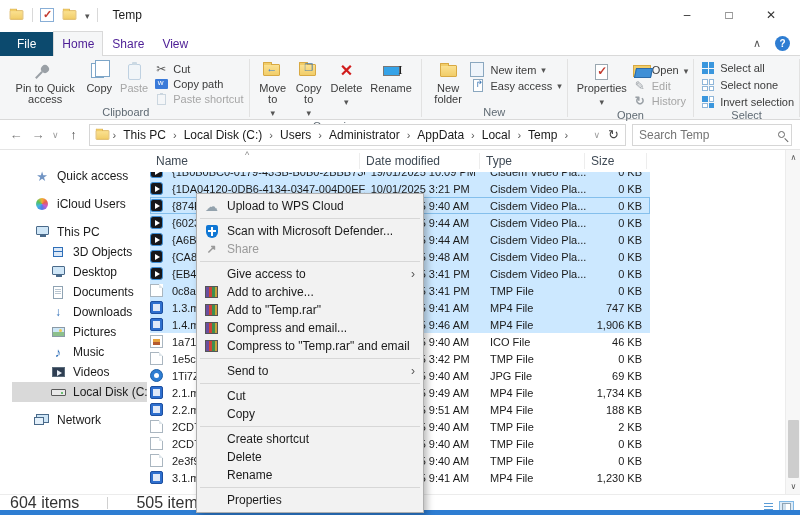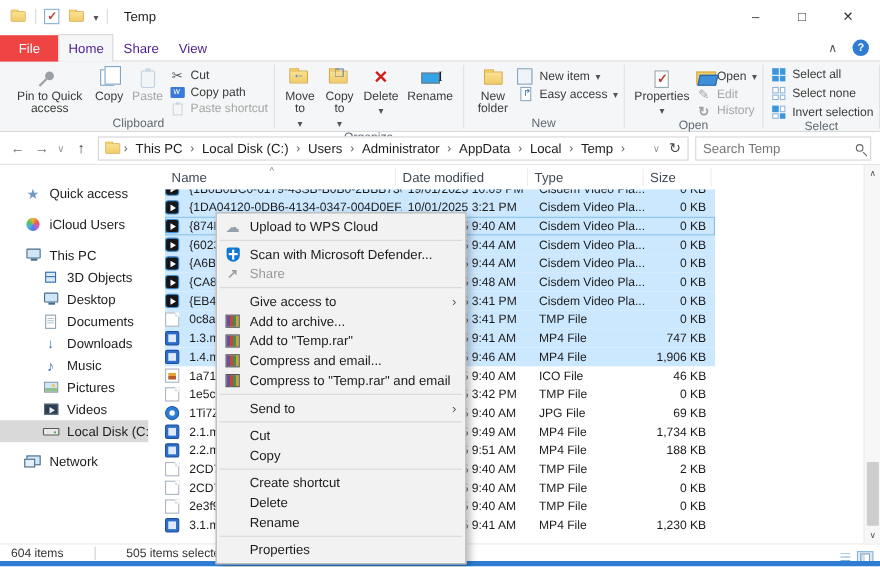--- a/index.html
+++ b/index.html
@@ -80,21 +80,21 @@
 .shieldico{width:12px;height:13px;background:#1077d4;border-radius:2px 2px 6px 6px;position:relative}
 .shieldico::before{content:"";position:absolute;left:2px;top:5px;width:8px;height:2px;background:#fff}
 .shieldico::after{content:"";position:absolute;left:5px;top:2px;width:2px;height:9px;background:#fff}
 .shareico::after{content:"↗";color:#9a9a9a;font-size:12px;font-weight:bold}
 .rarico{width:13px;height:12px;border:1px solid #555;background:linear-gradient(90deg,#6a4e9e 0 30%,#cf4436 30% 55%,#3f8f4f 55% 78%,#c9a23a 78% 100%)}
 .magico{width:7px;height:7px;border:1px solid #666;border-radius:50%;position:relative}
 .magico::after{content:"";position:absolute;left:6px;top:6px;width:5px;height:1px;background:#666;transform:rotate(45deg);transform-origin:0 0}
 
 
 .tabsrow{height:26px;display:flex;align-items:flex-end;background:#fff;position:relative}
-.tab-file{background:#ef4444;color:#fff;padding:5px 17px;font-size:12px;margin-left:0}
+.tab-file{background:#0c4a6e;color:#fff;padding:5px 17px;font-size:12px;margin-left:0}
 .tab{padding:5px 8px;color:#4c1d95;border:1px solid transparent;border-bottom:none}
 .tab.active{border-color:#d9d9d9;background:#f5f6f7}
 .tabsrow-line{position:absolute;left:0;right:0;bottom:0;height:1px;background:#d9d9d9;z-index:0}
 .tab,.tab-file{position:relative;z-index:1}
 .tabs-right{position:absolute;right:10px;bottom:5px;display:flex;gap:14px;align-items:center;z-index:1}
 .collapse-chev{color:#555;font-size:11px}
 
 
 .ribbon{height:64px;background:#f5f6f7;border-bottom:1px solid #d9d9d9;display:flex;padding:1px 0 0 3px}
 .rgroup{display:flex;flex-direction:column}
@@ -117,21 +117,21 @@
 .breadcrumb{flex:1;height:22px;border:1px solid #d6d6d6;display:flex;align-items:center;padding:0 4px;gap:2px;background:#fff}
 .crumb{padding:0 5px;color:#1b1b1b;white-space:nowrap}
 .crumb-chev{color:#555;font-size:11px}
 .bc-right{margin-left:auto;display:flex;align-items:center;gap:8px;padding-right:2px}
 .refresh{color:#444;font-size:13px}
 .searchbox{width:160px;height:22px;border:1px solid #d6d6d6;display:flex;align-items:center;padding:0 6px;gap:4px}
 .searchbox input{flex:1;border:none;outline:none;font-family:"Liberation Sans",sans-serif;font-size:12px;color:#333;min-width:0;background:transparent}
 
 
 .content{position:absolute;left:0;right:0;top:150px;bottom:21px;background:#fff}
-.sidebar{position:absolute;left:0;top:0;bottom:0;width:135px;padding-top:16px;overflow:hidden}
+.sidebar{position:absolute;left:12px;top:0;bottom:0;width:135px;padding-top:16px;overflow:hidden}
 .sbitem{height:20px;display:flex;align-items:center;gap:7px;padding-left:22px;font-size:12px;color:#1b1b1b;white-space:nowrap}
 .sbitem.child{padding-left:38px}
 .sbitem.gap{margin-top:8px}
 .sbitem.selected{background:#d9d9d9}
 .sbicon{width:16px;display:flex;justify-content:center;flex:0 0 16px}
 
 .list{position:absolute;left:135px;right:15px;top:0;bottom:0;overflow:hidden}
 .lheader{position:absolute;left:15px;right:0;top:0;height:22px;display:flex;align-items:center;font-size:12px;color:#3f4a55;background:#fff;z-index:2}
 .hc{padding:0 6px;border-right:1px solid #ededed;height:16px;line-height:16px;position:relative}
 .hc.name{width:210px}
@@ -161,21 +161,21 @@
 .fic.jpg::after{content:"";position:absolute;left:3px;top:3px;width:5px;height:5px;border-radius:50%;background:#fff}
 
 
 .vscroll{position:absolute;right:0;top:150px;bottom:21px;width:15px;background:#f7f7f7;border-left:1px solid #ececec}
 .sarrow{position:absolute;left:0;width:15px;height:15px;text-align:center;line-height:15px;font-size:8px;color:#555}
 .sarrow.up{top:0}
 .sarrow.down{bottom:0}
 .sthumb{position:absolute;left:2px;width:11px;background:#cdcdcd;border-radius:1px;top:270px;height:58px}
 
 
-.statusbar{position:absolute;left:0;right:0;bottom:5px;height:16px;display:flex;align-items:center;font-size:11px;color:#333;padding:0 10px;gap:28px;background:#fff;border-top:1px solid #ececec}
+.statusbar{position:absolute;left:0;right:0;bottom:5px;height:16px;display:flex;align-items:center;font-size:16px;color:#333;padding:0 10px;gap:28px;background:#fff;border-top:1px solid #ececec}
 .st-sep{width:1px;height:12px;background:#d0d0d0}
 .viewtoggles{position:absolute;right:6px;bottom:1px;display:flex;gap:3px}
 .vt{width:15px;height:13px;border:1px solid transparent;display:flex;align-items:center;justify-content:center}
 .vt.active{border-color:#7fb8e6;background:#dcebf8}
 .vt-list{width:9px;height:9px;background:linear-gradient(#5a9bd5 1px,transparent 1px);background-size:9px 3px}
 .vt-thumb{width:9px;height:9px;border:1px solid #8fa3b3;background:linear-gradient(90deg,#cfe0ee 3px,#fff 3px)}
 .bottomstrip{position:absolute;left:0;right:0;bottom:0;height:5px;background:#2e7dd2}
 
 
 .ctxmenu{position:absolute;left:196px;top:193px;width:228px;background:#f2f2f2;border:1px solid #b0b0b0;box-shadow:3px 3px 7px rgba(0,0,0,.28);z-index:10;padding:3px 1px}
@@ -467,28 +467,28 @@
         <span class="sbicon">
           <span class="docico"></span>
         </span>
         <span>Documents</span>
       </div>
     <div class="sbitem child">
         <span class="sbicon dlico"></span>
         <span>Downloads</span>
       </div>
     <div class="sbitem child">
+        <span class="sbicon">
+          <span class="picico"></span>
+        </span>
+        <span>Pictures</span>
+      </div>
+    <div class="sbitem child">
         <span class="sbicon musico"></span>
         <span>Music</span>
-      </div>
-    <div class="sbitem child">
-        <span class="sbicon">
-          <span class="picico"></span>
-        </span>
-        <span>Pictures</span>
       </div>
     <div class="sbitem child">
         <span class="sbicon">
           <span class="vidico"></span>
         </span>
         <span>Videos</span>
       </div>
     <div class="sbitem child selected">
         <span class="sbicon">
           <span class="driveico"></span>

